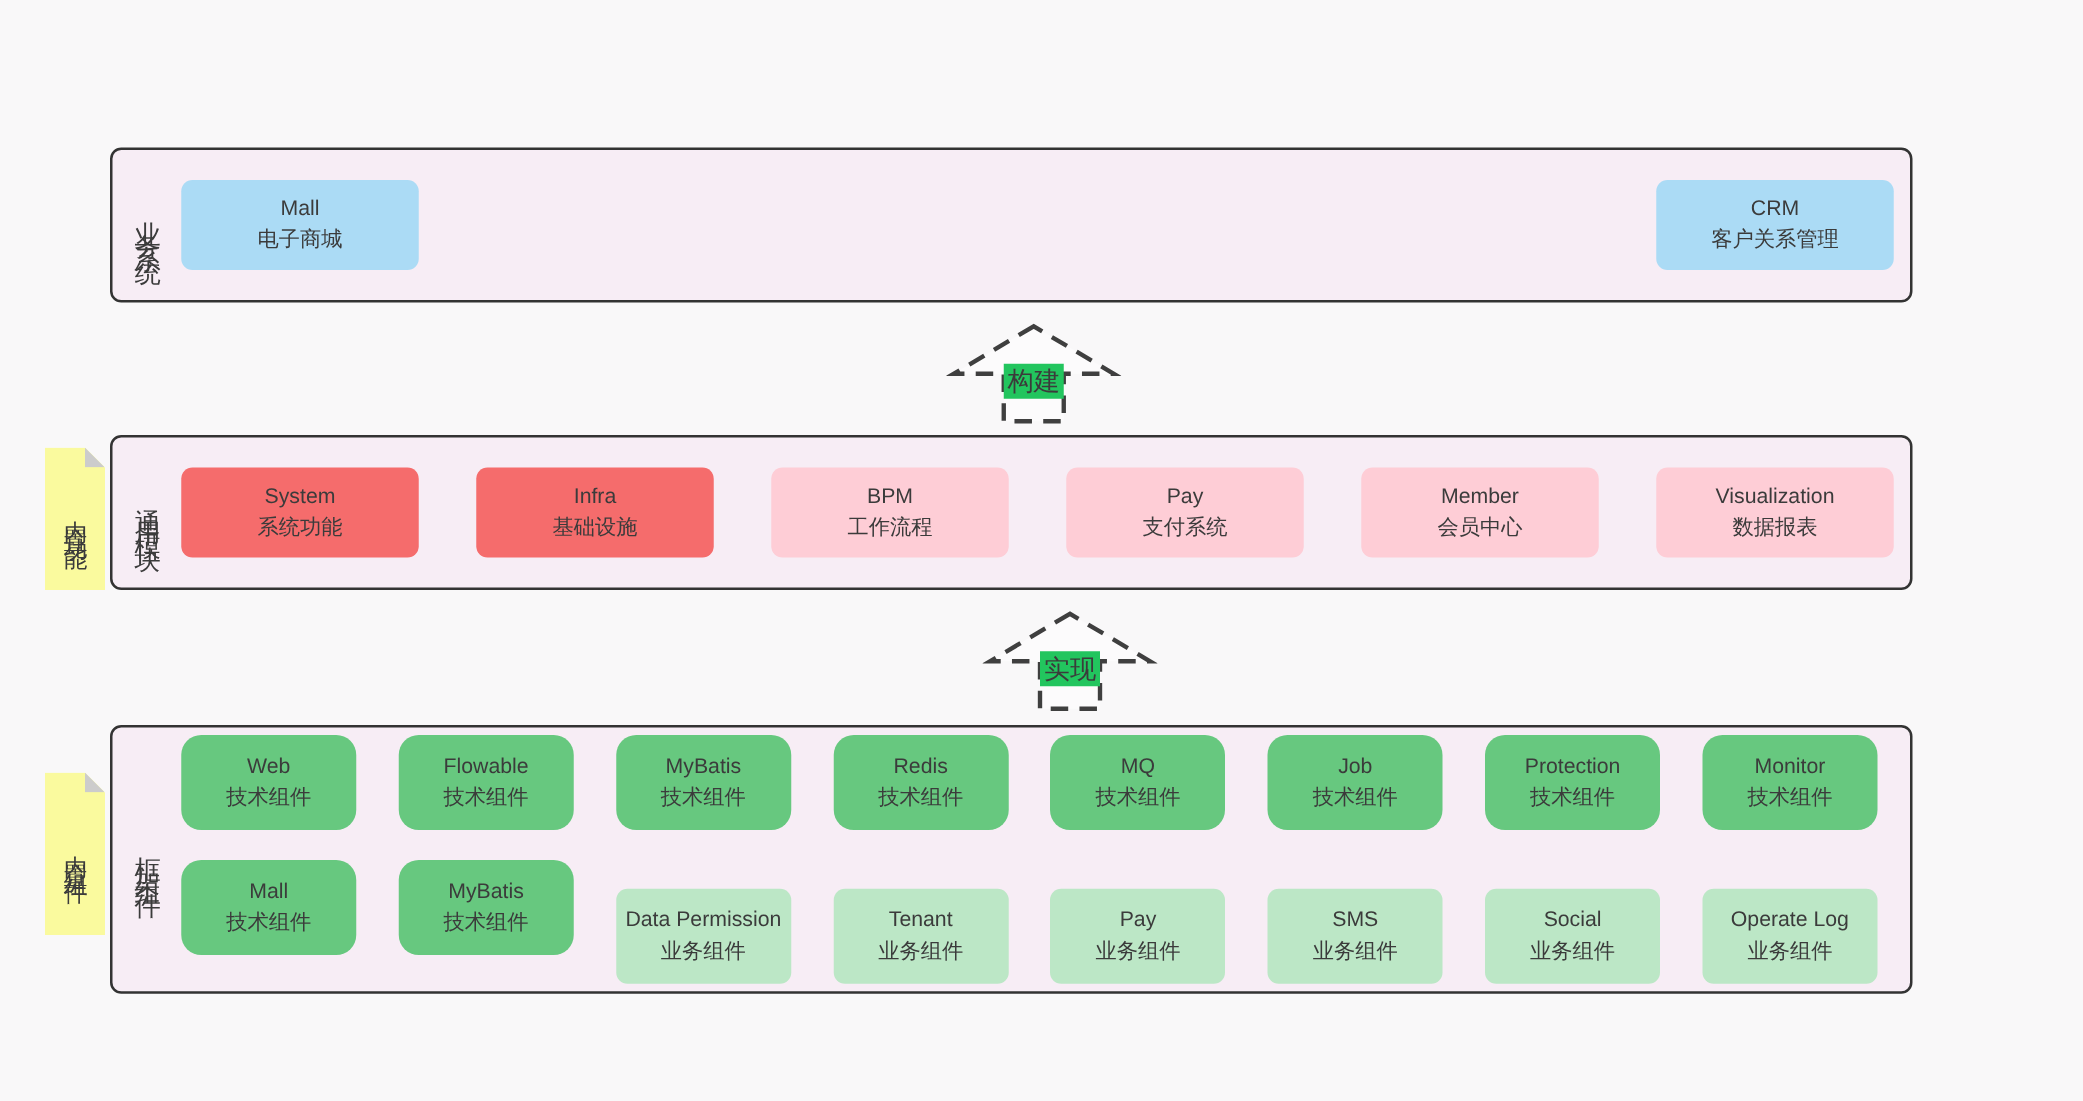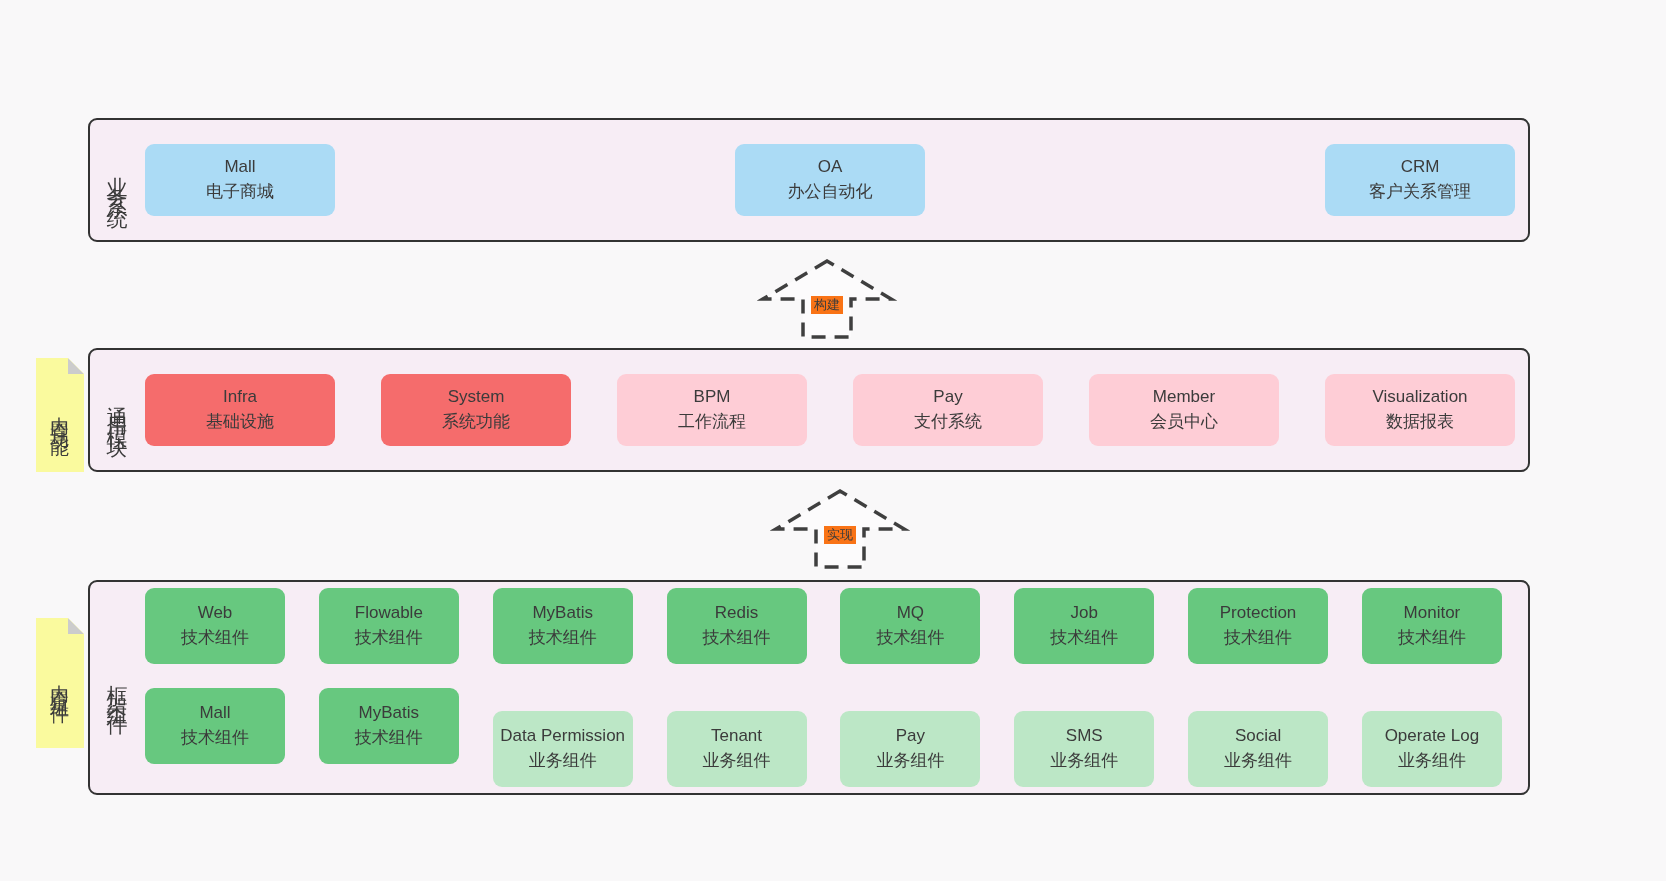--- a/index.html
+++ b/index.html
@@ -39,64 +39,60 @@
   .box {
     height: 72px; width: 190px; border-radius: 9px;
     display: flex; flex-direction: column; align-items: center; justify-content: center;
     text-align: right; font-size: 17px; line-height: 1.45;
   }
   .band--components .box { width: 140px; height: 76px; }
 
   .v-blue       { background: var(--blue, #abdbf5); }
   .v-red        { background: var(--red, #f56c6c); }
   .v-pink       { background: var(--pink, #fecdd6); }
-  .v-green      { background: var(--green, #67c87f); }
+  .v-green      { background: var(--green, #67c87f); border-radius: 16px; }
   .v-lightgreen { background: var(--lightgreen, #bce7c6); margin-top: 23px; }
 
   .sticky {
     position: absolute; left: 36px; width: 48px;
     background: var(--sticky-yellow, #fafa9e);
     display: flex; align-items: center; justify-content: center;
     clip-path: polygon(0 0, calc(100% - 16px) 0, 100% 16px, 100% 100%, 0 100%);
   }
   .sticky--modules    { top: 358px; height: 114px; }
   .sticky--components { top: 618px; height: 130px; }
   .sticky .fold {
     position: absolute; top: 0; right: 0; width: 16px; height: 16px;
     background: var(--sticky-fold, #ccc);
     clip-path: polygon(0 0, 100% 100%, 0 100%);
   }
   .sticky .v-text { font-size: 19px; letter-spacing: 7px; }
 
   .arrow { position: absolute; width: 140px; height: 84px; }
   .arrow--build     { left: 757px; top: 256px; }
-  .arrow--implement { left: 770px; top: 486px; text-decoration: underline; }
+  .arrow--implement { left: 786px; top: 486px; text-decoration: underline; }
   .arrow-label {
     position: absolute; left: 50%; top: 58%; transform: translate(-50%, -50%);
-    font-size: 13px; background: #f97316; padding: 0 3px; white-space: nowrap;
+    font-size: 21px; background: #22c55e; padding: 0 3px; white-space: nowrap;
   }
 </style>
 </head>
 <body>
 
 <div class="canvas">
 
   <div class="band band--business">
     <div class="label-col">
       <span class="v-text">业务系统</span>
     </div>
     <div class="band-rows">
       <div class="band-row">
         <div class="box v-blue">
           <span class="box-name">Mall</span>
           <span class="box-sub">电子商城</span>
-        </div>
-        <div class="box v-blue">
-          <span class="box-name">OA</span>
-          <span class="box-sub">办公自动化</span>
         </div>
         <div class="box v-blue">
           <span class="box-name">CRM</span>
           <span class="box-sub">客户关系管理</span>
         </div>
       </div>
     </div>
   </div>
 
   <div class="arrow arrow--build">
@@ -111,26 +107,26 @@
     <span class="v-text">内置功能</span>
   </div>
 
   <div class="band band--modules">
     <div class="label-col">
       <span class="v-text">通用模块</span>
     </div>
     <div class="band-rows">
       <div class="band-row">
         <div class="box v-red">
+          <span class="box-name">System</span>
+          <span class="box-sub">系统功能</span>
+        </div>
+        <div class="box v-red">
           <span class="box-name">Infra</span>
           <span class="box-sub">基础设施</span>
-        </div>
-        <div class="box v-red">
-          <span class="box-name">System</span>
-          <span class="box-sub">系统功能</span>
         </div>
         <div class="box v-pink">
           <span class="box-name">BPM</span>
           <span class="box-sub">工作流程</span>
         </div>
         <div class="box v-pink">
           <span class="box-name">Pay</span>
           <span class="box-sub">支付系统</span>
         </div>
         <div class="box v-pink">

